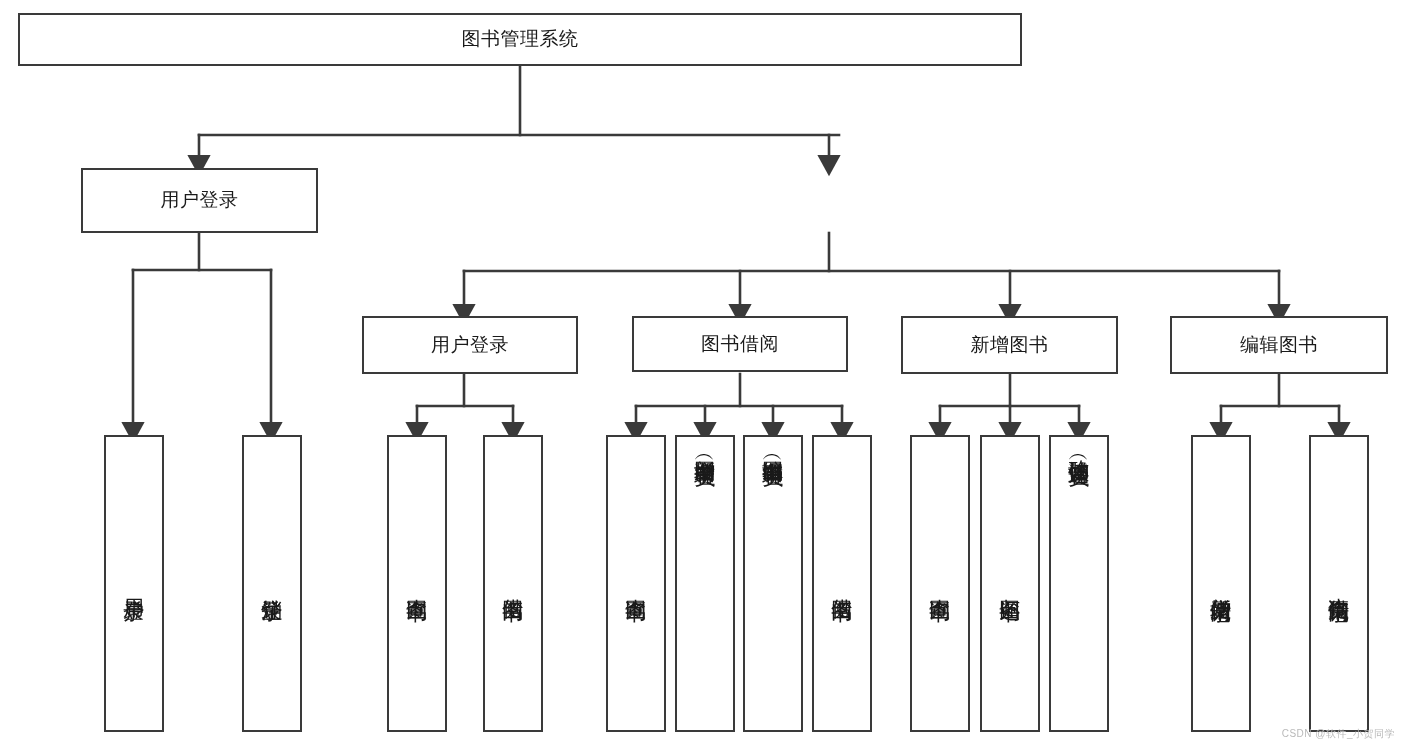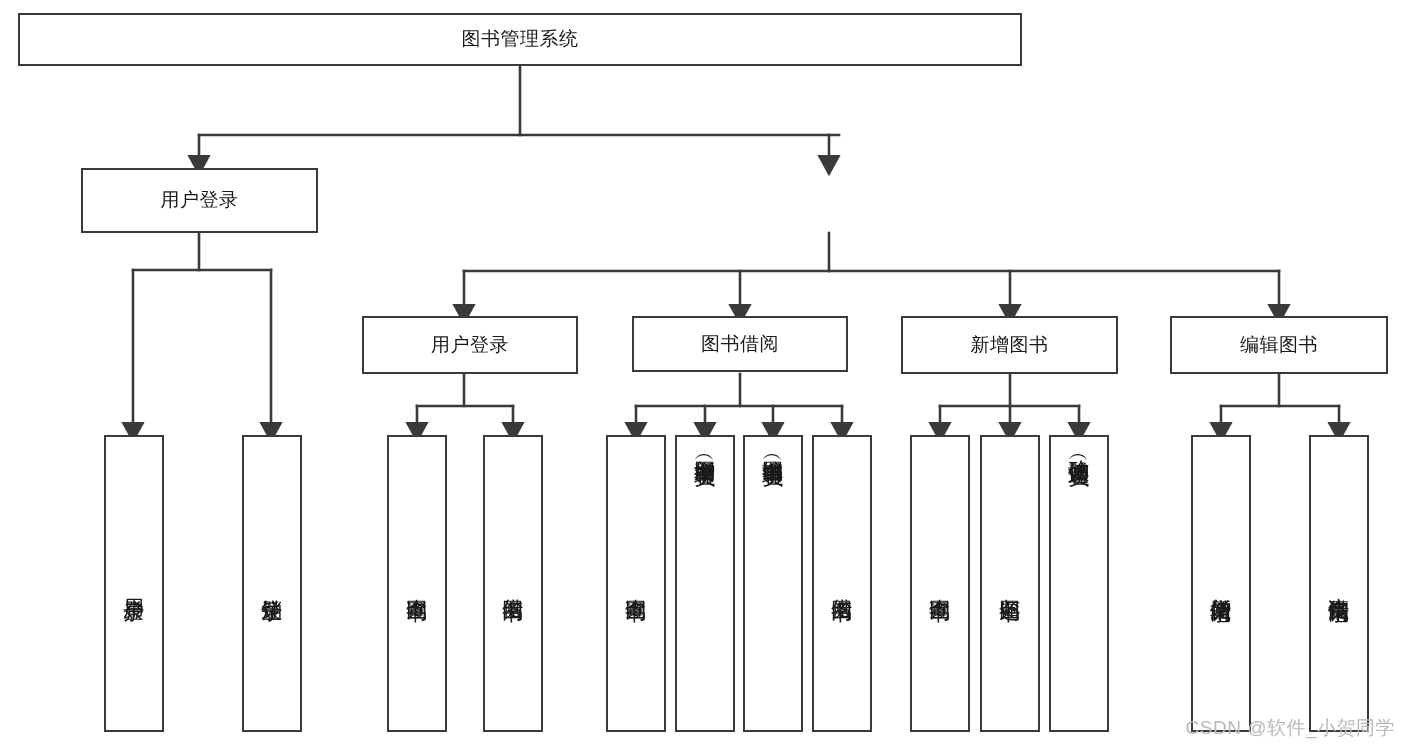--- a/index.html
+++ b/index.html
@@ -58,21 +58,21 @@
     display: block;
   }
   .node-v.center-v {
     align-items: center;
     padding-top: 0;
   }
   #watermark {
     position: absolute;
     right: 10px;
     bottom: 6px;
-    font-size: 19px;
+    font-size: 10px;
     color: #b9b9b9;
     letter-spacing: 0.5px;
     white-space: nowrap;
     user-select: none;
   }
 </style>
 </head>
 <body>
 
 <div id="diagram-root">

